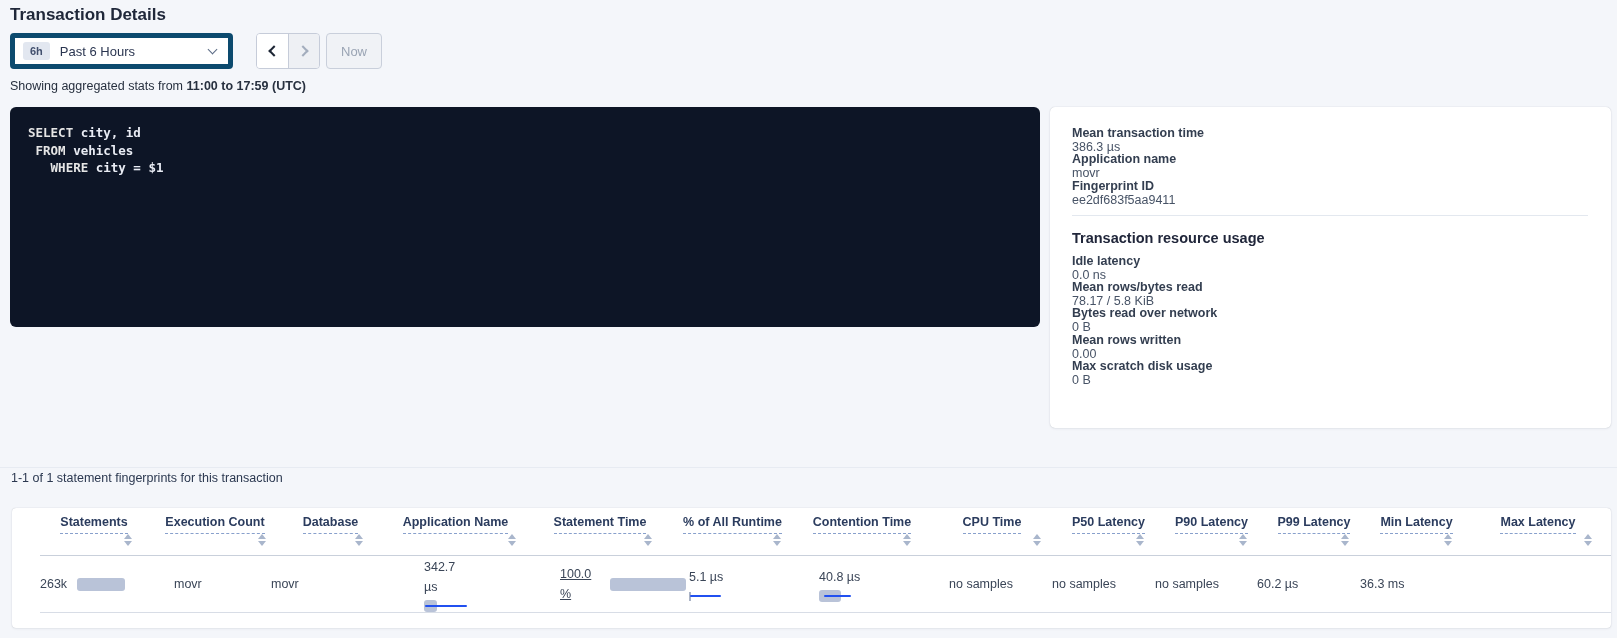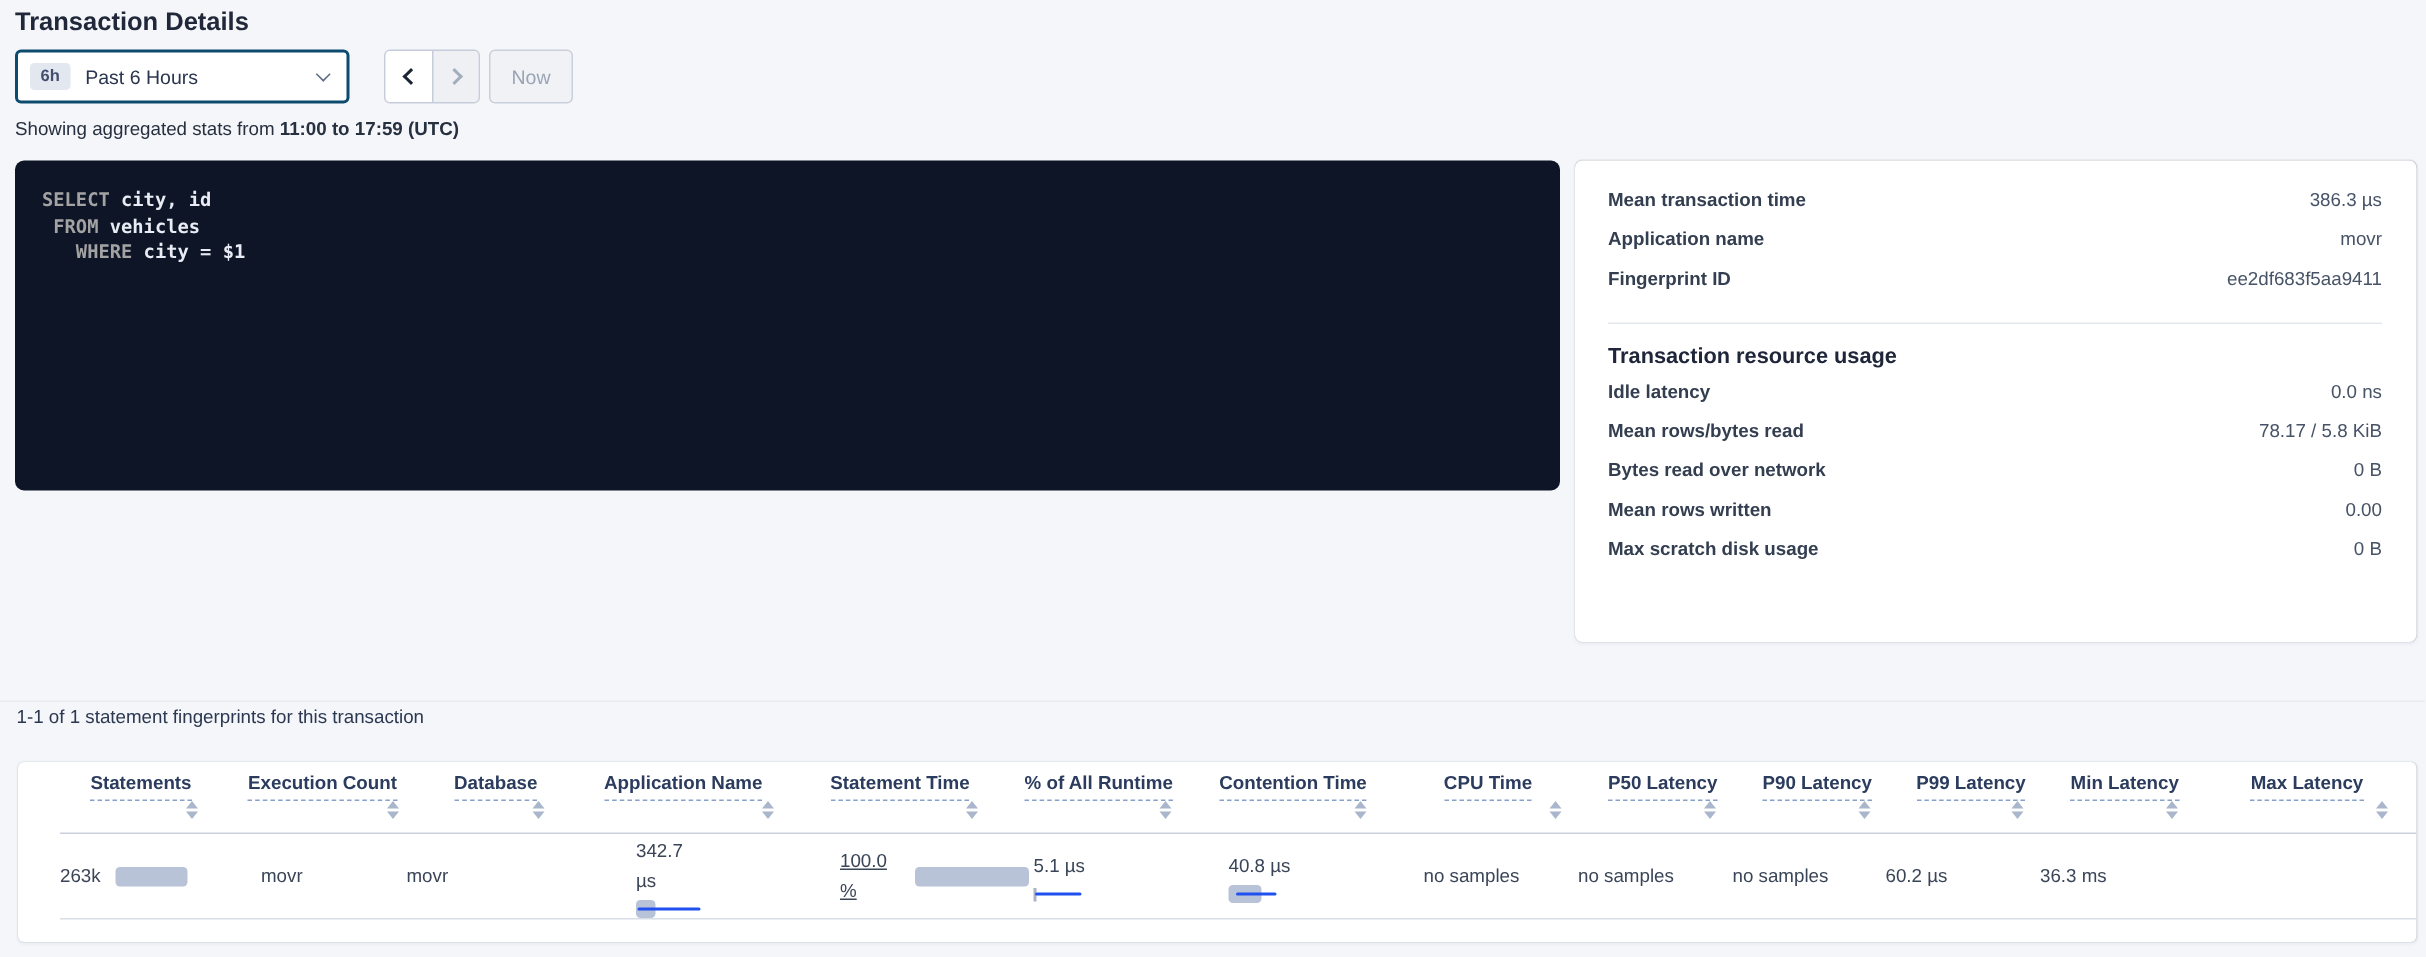--- a/index.html
+++ b/index.html
@@ -11,21 +11,21 @@
     position:relative;
     overflow:hidden;
   }
   .abs { position:absolute; }
 
   
   .page-title { left:10px; top:5px; font-size:17px; font-weight:700; color:#20283a; }
 
   .controls { left:10px; top:33px; height:36px; display:flex; align-items:center; }
   .time-dropdown {
-    width:223px; height:36px; background:#fff; border:2px solid #0c4a6e; border-radius:4px;
+    width:223px; height:36px; background:#fff; border:5px solid #0c4a6e; border-radius:4px;
     display:flex; align-items:center; padding:0 12px 0 8px; cursor:pointer;
   }
   .time-badge {
     background:#e2e7f0; color:#42506e; font-size:11px; font-weight:700;
     border-radius:3px; padding:3px 7px; margin-right:10px;
   }
   .time-label { font-size:13px; color:#2a3550; flex:1; }
   .chevron-down {
     width:7px; height:7px; border-right:1.5px solid #5b6b85; border-bottom:1.5px solid #5b6b85;
     transform:rotate(45deg); margin-top:-4px;
@@ -43,29 +43,29 @@
   .stats-caption { left:10px; top:79px; font-size:12.5px; color:#27303f;text-align:center; }
   .stats-caption b { font-weight:700; }
 
   
   .sql-box {
     left:10px; top:107px; width:1030px; height:220px; background:#0d1526; border-radius:6px;
     padding:17px 18px; font-family:"DejaVu Sans Mono","Liberation Mono",monospace;
     font-size:12.5px; font-weight:700; line-height:17.5px; color:#e9ecf4;
   }
   .sql-line { white-space:pre; }
-  .kw { color:#a3a3a3; }
+  .kw { color:#e5e5e5; }
 
   
   .summary-card {
     left:1050px; top:107px; width:561px; height:321px; background:#fff; border-radius:5px;
     box-shadow:0 0 1px rgba(20,30,50,.25), 0 1px 3px rgba(20,30,50,.06);
     padding:19px 23px 0 22px;
   }
-  .sum-row { display:flex; justify-content:space-between; align-items:baseline; height:26.3px; }
+  .sum-row { display:flex; align-items:baseline; height:26.3px;flex-direction:column; }
   .sum-label { font-size:12.5px; font-weight:700; color:#333e50; }
   .sum-value { font-size:12.5px; color:#475366; }
   .sum-divider { border:none; border-top:1px solid #e3e8ef; margin:10px 0 14px 0; }
   .sum-section-title { font-size:14.5px; font-weight:700; color:#20263a; margin-bottom:8px; }
 
   
   .section-divider { left:0; top:467px; width:1617px; height:1px; background:#e7ebf2; }
   .table-caption { left:11px; top:471px; font-size:12.5px; color:#2b3850; }
 
   .table-card {

